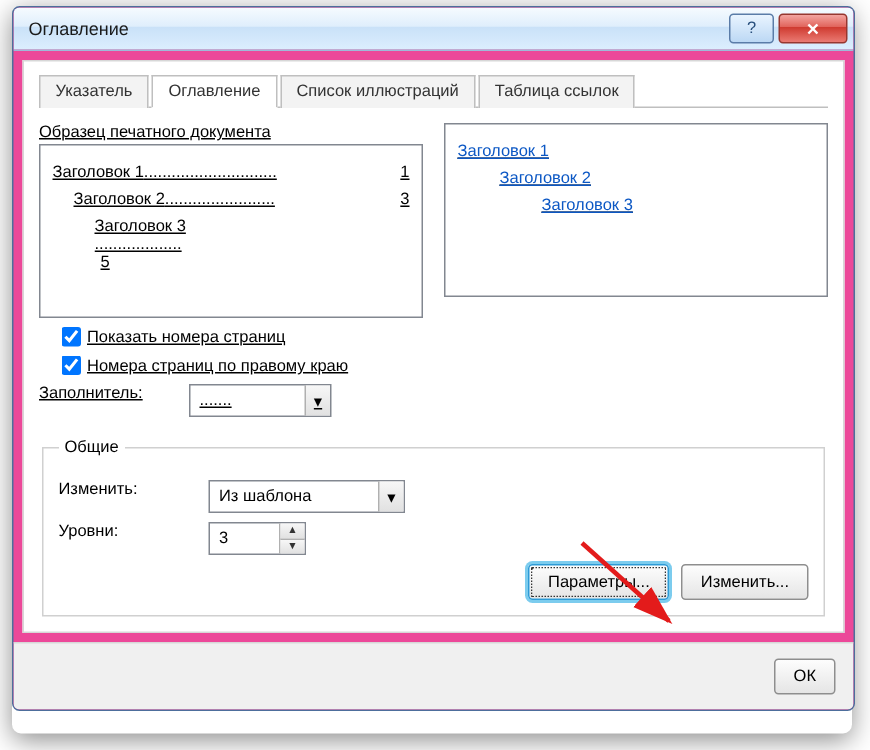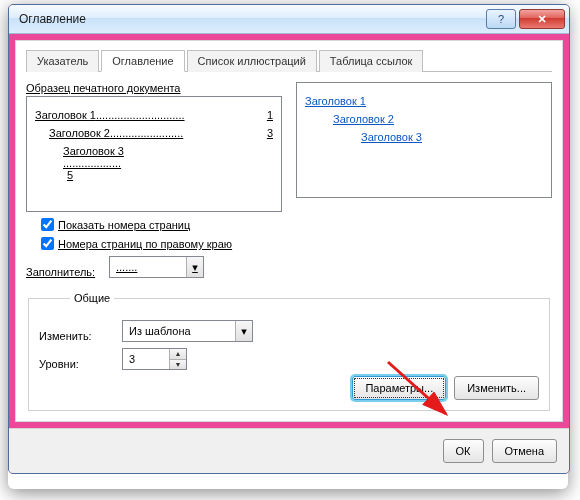--- a/index.html
+++ b/index.html
@@ -98,21 +98,21 @@
   .print-row .head { }
   .print-row .dots { flex: 1; overflow: hidden; letter-spacing: 0px; }
   .print-row .page { padding-left: 4px; }
   .indent1 { padding-left: 14px; }
   .indent2 { padding-left: 28px; flex-direction: column; }
   .weblink { color: #0b57c4; text-decoration: underline; display: block; margin: 6px 0; }
   .weblink.indent1 { margin-left: 14px; }
   .weblink.indent2 { margin-left: 28px; }
   .check-row { display: flex; align-items: flex-end; margin-top: 6px; gap: 4px; padding-left: 15px; }
   .check-row input { margin: 0; }
-  .formrow { display: flex; align-items: flex-end; margin-top: 6px; gap: 3px; }
+  .formrow { display: flex; align-items: flex-start; margin-top: 6px; gap: 20px; }
   .formrow .lbl { width: 80px; text-decoration: none; }
   .combo {
     display: inline-flex; align-items: center;
     border: 1px solid #828790;
     background: #fff;
     height: 20px;
   }
   .combo .val { padding: 0 6px; min-width: 64px; }
   .combo .btn {
     width: 16px; height: 100%;
@@ -136,21 +136,21 @@
     background: linear-gradient(#f7f7f7,#e1e1e1);
     font-size: 7px; color: #333;
   }
   .spin .a + .a { border-top: 1px solid #b0b0b0; }
   fieldset.group {
     border: 1px solid #d0d0d0;
     margin-top: 14px;
     padding: 10px 10px 40px 10px;
     position: relative;
   }
-  fieldset.group legend { padding: 0 4px; color: #000; margin-left: 31px; }
+  fieldset.group legend { padding: 0 4px; color: #000; }
   .btn-std {
     display: inline-flex; align-items: center; justify-content: center;
     height: 22px; padding: 0 12px;
     border: 1px solid #8e8e8e;
     background: linear-gradient(#fdfdfd,#e5e5e5);
     border-radius: 3px;
     font-size: 11px;
     color: #000;
   }
   .btn-std.focus {
@@ -269,21 +269,20 @@
       </div>
       <div class="group-btns">
         <div class="btn-std focus">Параметры...</div>
         <div class="btn-std">Изменить...</div>
       </div>
     </fieldset>
   </div>
 
   <div class="dialog-btns">
     <div class="btn-std">ОК</div>
-    <div class="btn-std">Отмена</div>
   </div>
 </div>
 
 <svg class="arrow" width="90" height="70">
   <defs>
     <marker id="ah" markerWidth="10" markerHeight="10" refX="8" refY="3" orient="auto">
       <path d="M0,0 L9,3 L0,6 Z" fill="#e31b1b"></path>
     </marker>
   </defs>
   <line x1="4" y1="4" x2="62" y2="56" stroke="#e31b1b" stroke-width="3" marker-end="url(#ah)"></line>

